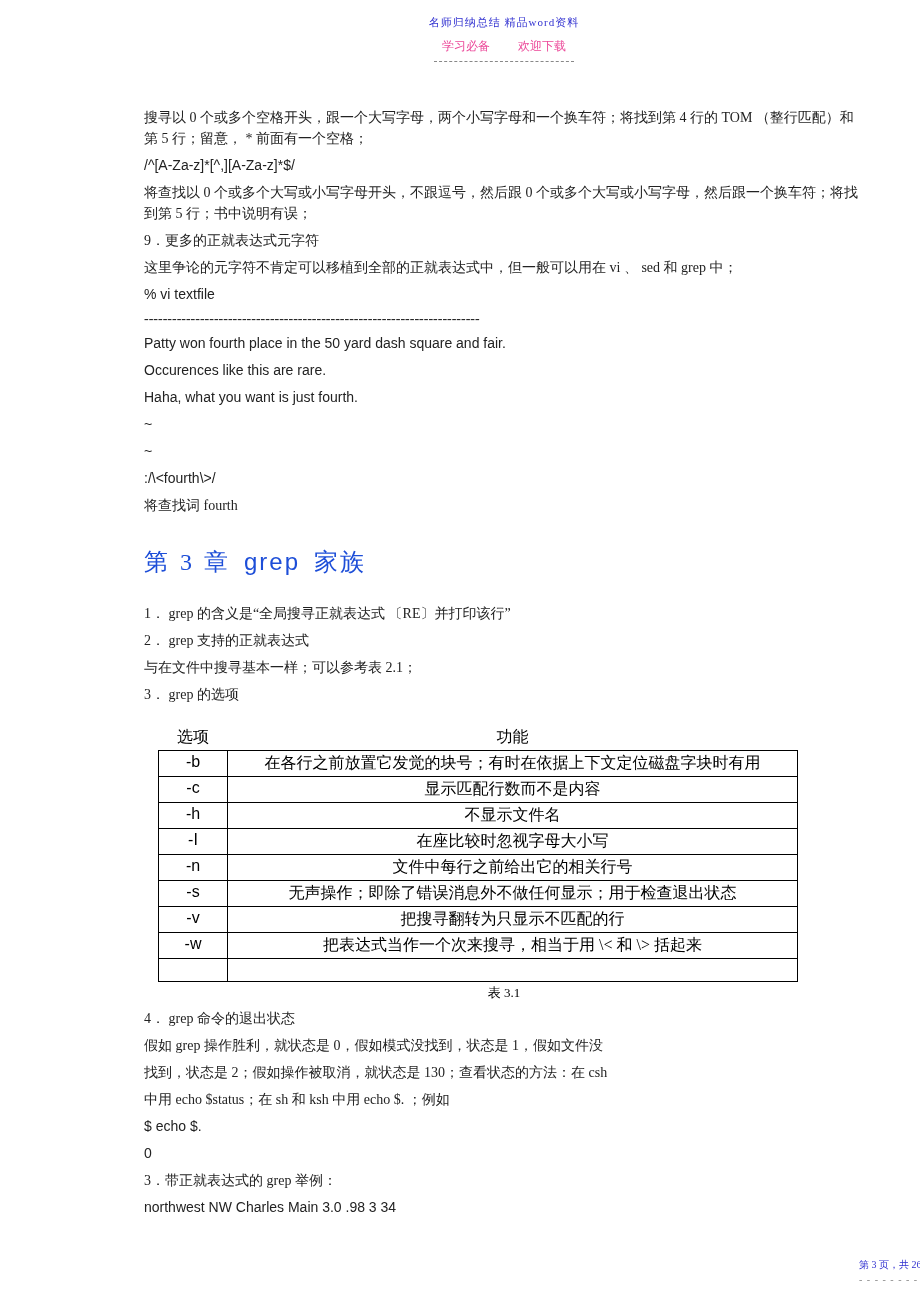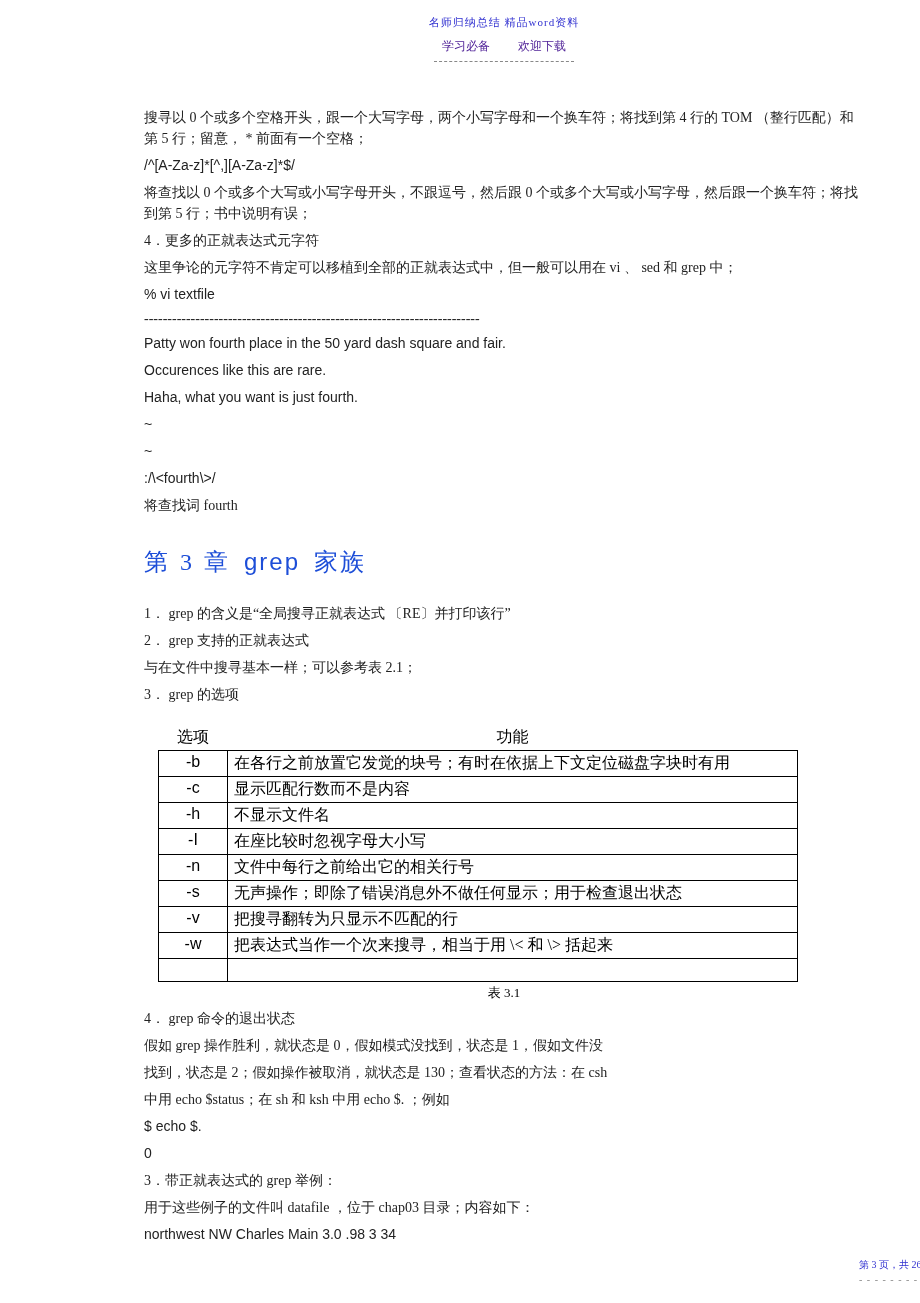--- a/index.html
+++ b/index.html
@@ -20,21 +20,21 @@
   .top-meta {
     text-align: center;
     font-size: 11px;
     color: #3030d0;
     margin-bottom: 8px;
     letter-spacing: 1px;
   }
   .top-sub {
     text-align: center;
     font-size: 12px;
-    color: #4c1d95;
+    color: #ec4899;
     margin-bottom: 6px;
   }
   .top-sub .gap { display:inline-block; width: 28px; }
   .dashed-line-top {
     width: 140px;
     border-bottom: 1px dashed #888;
     margin: 0 auto 45px auto;
   }
   .para {
     font-size: 14px;
@@ -58,21 +58,21 @@
     letter-spacing: 0;
   }
   table.opts {
     border-collapse: collapse;
     width: 640px;
     font-size: 16px;
     margin-left: 14px;
   }
   table.opts th, table.opts td {
     padding: 2px 6px;
-    text-align: left;
+    text-align: center;
     vertical-align: top;
   }
   table.opts .hrow th {
     border-bottom: 1px solid #000;
     font-weight: normal;
   }
   table.opts .hrow th.opt-h { text-align:center; width:56px; }
   table.opts .hrow th.fn-h { text-align:center; }
   table.opts td.opt {
     border-left: 1px solid #000;
@@ -115,21 +115,21 @@
     <span>学习必备</span><span class="gap"></span><span>欢迎下载</span>
   </div>
   <div class="dashed-line-top"></div>
 
   <div class="para">搜寻以   0 个或多个空格开头，跟一个大写字母，两个小写字母和一个换车符；将找到第          4 行的  TOM （整行匹配）和第   5 行；留意，   * 前面有一个空格；</div>
 
   <div class="para" style="font-family: Arial, sans-serif;">/^[A-Za-z]*[^,][A-Za-z]*$/</div>
 
   <div class="para">将查找以   0 个或多个大写或小写字母开头，不跟逗号，然后跟        0 个或多个大写或小写字母，然后跟一个换车符；将找到第   5 行；书中说明有误；</div>
 
-  <div class="para">4．更多的正就表达式元字符</div>
+  <div class="para">9．更多的正就表达式元字符</div>
   <div class="para">这里争论的元字符不肯定可以移植到全部的正就表达式中，但一般可以用在            vi 、 sed 和  grep 中；</div>
 
   <div class="para" style="font-family: Arial, sans-serif;">% vi textfile</div>
 
   <div class="sep-line">------------------------------------------------------------------------</div>
 
   <div class="para" style="font-family: Arial, sans-serif;">Patty won fourth place in the 50 yard dash square and fair.</div>
   <div class="para" style="font-family: Arial, sans-serif;">Occurences like this are rare.</div>
   <div class="para" style="font-family: Arial, sans-serif;">Haha, what you want is just fourth.</div>
   <div class="para" style="font-family: Arial, sans-serif;">~</div>
@@ -196,20 +196,19 @@
 
   <div class="para">4． grep 命令的退出状态</div>
   <div class="para">假如  grep 操作胜利，就状态是     0，假如模式没找到，状态是     1，假如文件没</div>
   <div class="para">找到，状态是   2；假如操作被取消，就状态是     130；查看状态的方法：在     csh</div>
   <div class="para">中用  echo $status；在  sh 和  ksh 中用  echo $. ；例如</div>
 
   <div class="para" style="font-family: Arial, sans-serif;">$ echo $.</div>
   <div class="para" style="font-family: Arial, sans-serif;">0</div>
 
   <div class="para">3．带正就表达式的     grep 举例：</div>
-  <div class="para">用于这些例子的文件叫     datafile ，位于   chap03 目录；内容如下：</div>
   <div class="para" style="font-family: Arial, sans-serif;">northwest NW Charles Main 3.0 .98 3 34</div>
 
   <div class="footer">
     <div>第 3 页，共 26 页</div>
     <div class="dash">- - - - - - - - -</div>
   </div>
 </div>
 
 </body></html>

